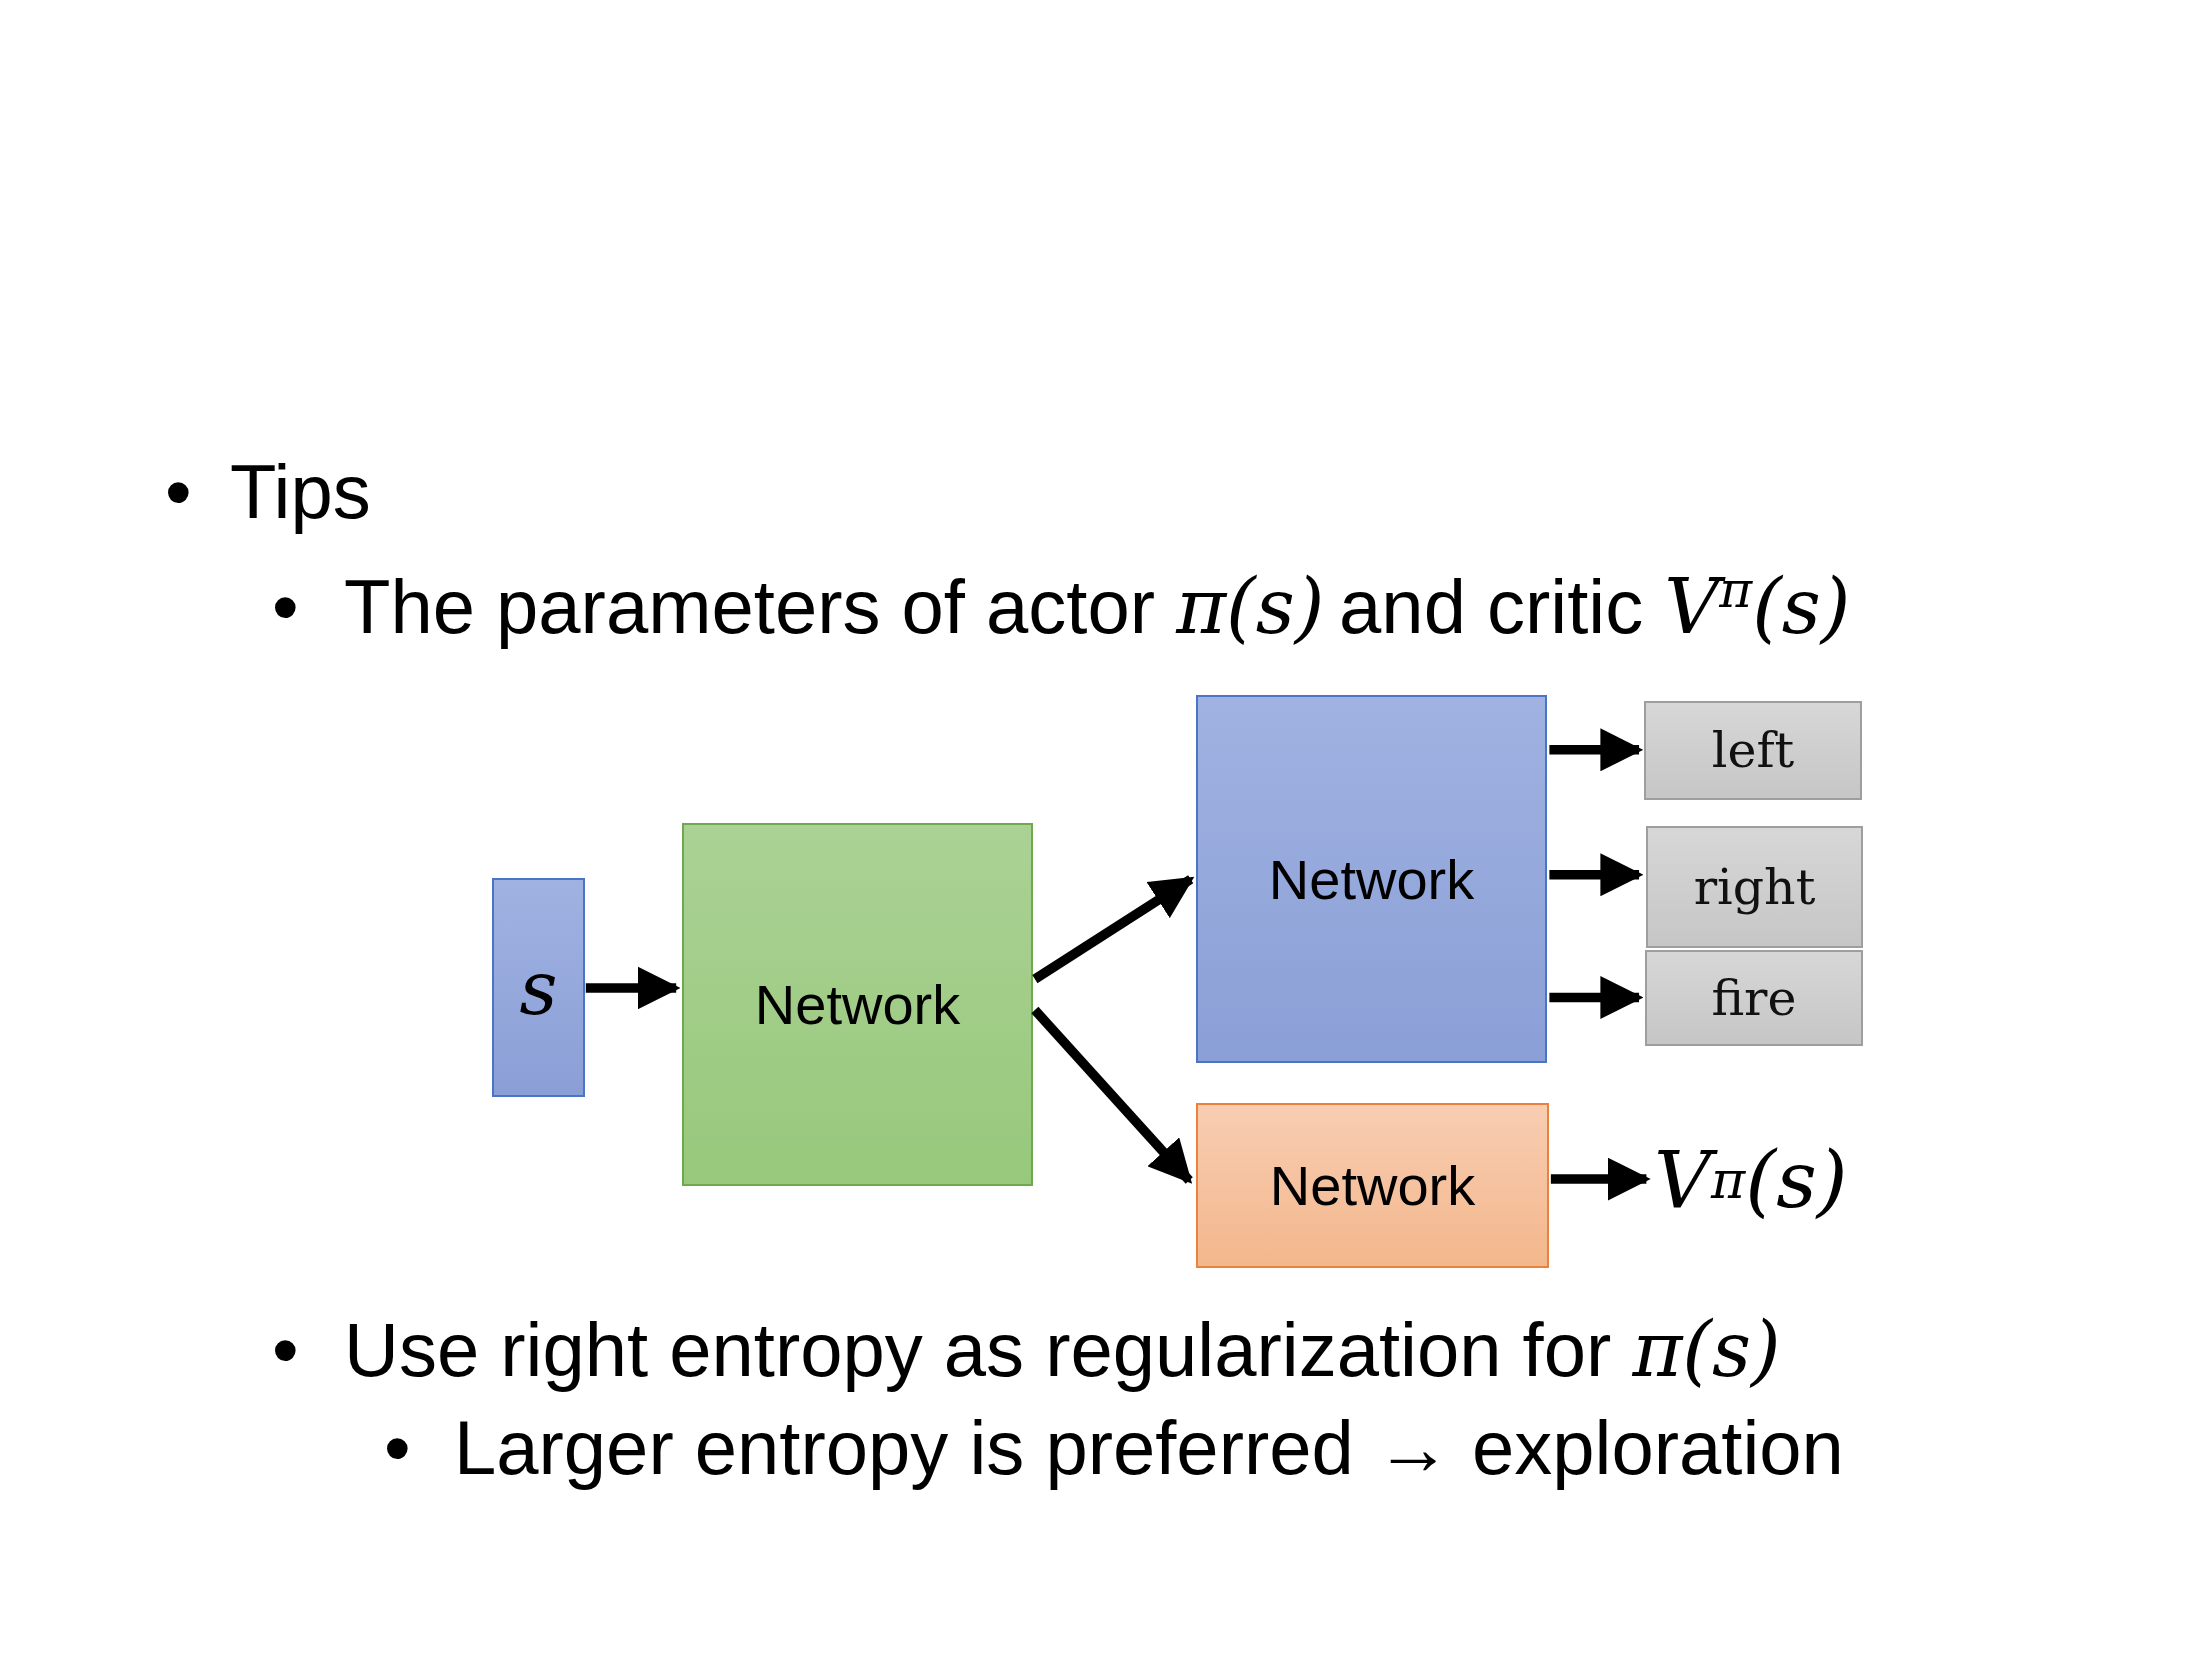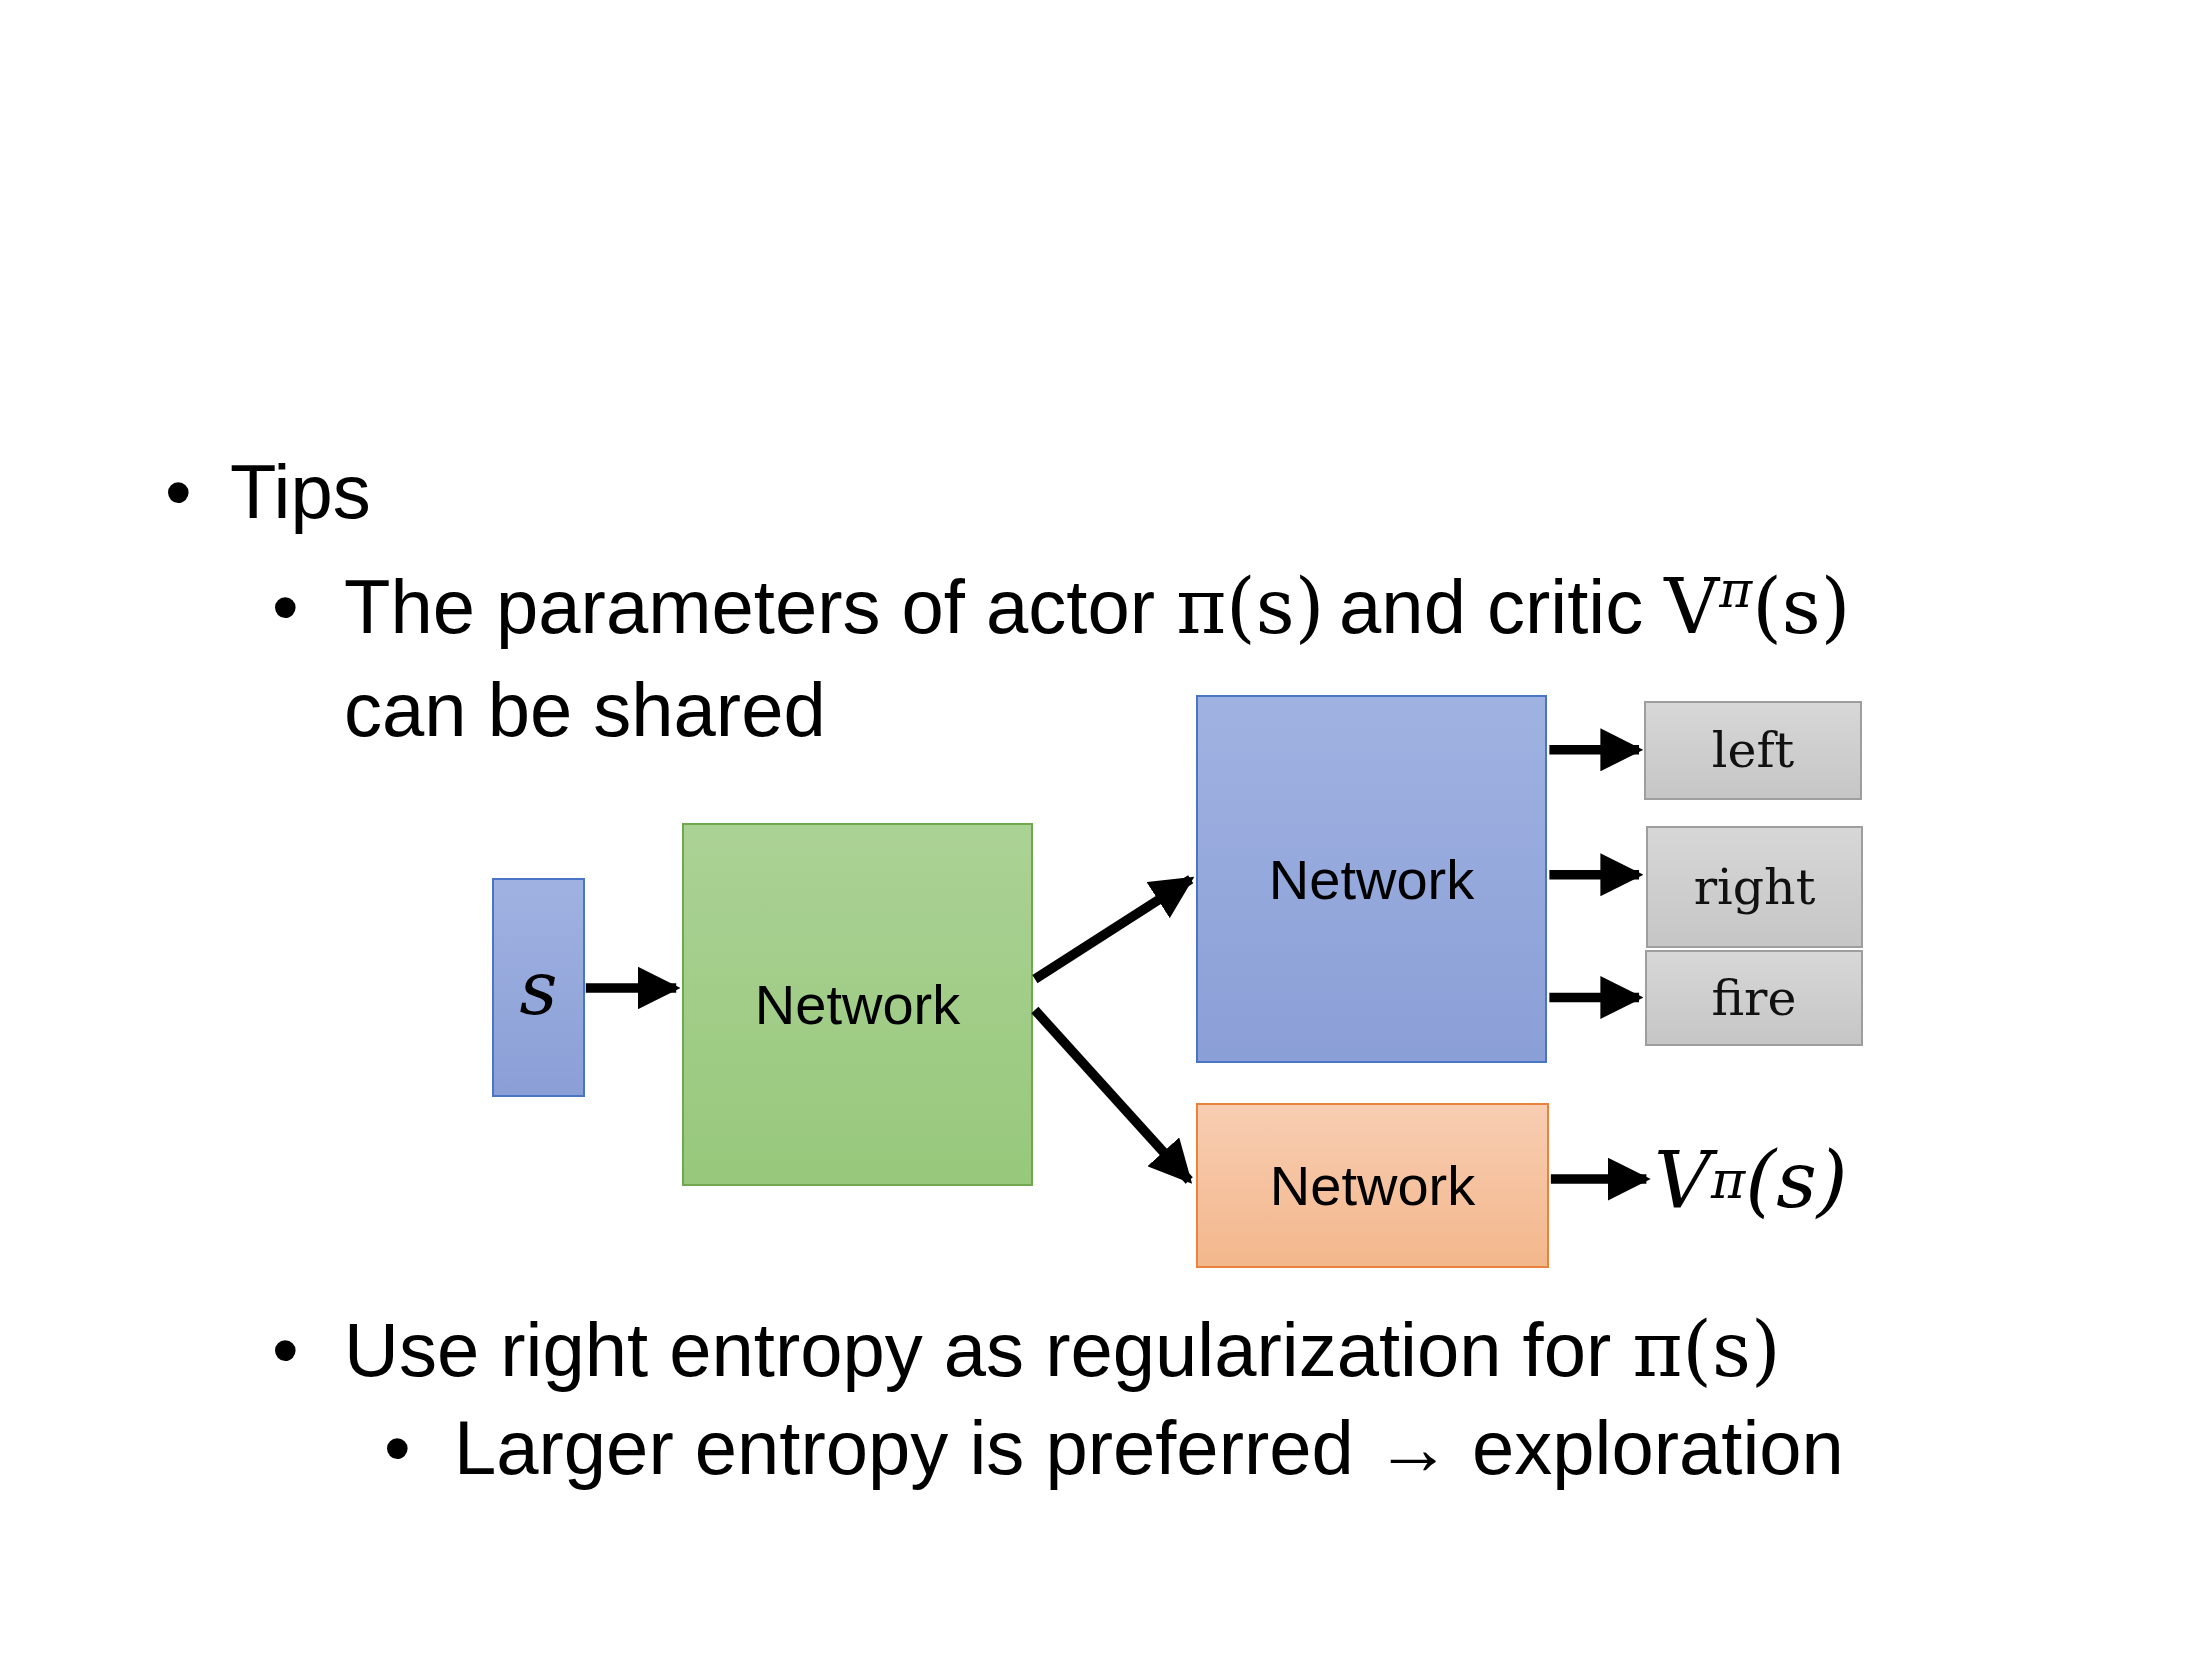--- a/index.html
+++ b/index.html
@@ -20,21 +20,21 @@
   .bdot{flex:0 0 auto;text-align:left;}
   .bcontent{flex:1 1 auto;}
   .row-tips{left:165px;top:441px;}
   .row-tips .bdot{width:65px;}
   .row-b1{left:272px;top:556px;width:1801px;}
   .row-b1 .bdot{width:72px;}
   .row-b2{left:272px;top:1299px;width:1838px;}
   .row-b2 .bdot{width:72px;}
   .row-b3{left:384px;top:1397px;width:1764px;}
   .row-b3 .bdot{width:70px;}
-  .math{font-family:"DejaVu Serif","Liberation Serif",serif;}
+  .math{font-family:"DejaVu Serif","Liberation Serif",serif;font-style:italic;}
   .gap{margin-left:14.7px;text-align:center;}
   sup.msup{font-size:66%;line-height:0;font-family:"DejaVu Serif","Liberation Serif",serif;font-style:italic;vertical-align:super;}
   
   .dbox{position:absolute;display:flex;align-items:center;justify-content:center;box-sizing:border-box;}
   .box-state{left:492px;top:878px;width:93px;height:219px;
     background:linear-gradient(180deg,var(--blue-fill-top),var(--blue-fill-bottom));
     border:2.2px solid var(--blue-border);}
   .box-shared{left:682px;top:823px;width:351px;height:363px;
     background:linear-gradient(180deg,var(--green-fill-top),var(--green-fill-bottom));
     border:2.9px solid var(--green-border);}
@@ -68,21 +68,20 @@
 
 
   <div class="brow row-tips">
     <span class="bdot">•</span>
     <span class="bcontent">Tips</span>
   </div>
 
   <div class="brow row-b1">
     <span class="bdot">•</span>
     <span class="bcontent"><span>The parameters of actor </span><span class="math">π(s)</span><span class="gap">and critic </span><span class="math">V</span><sup class="msup">π</sup><span class="math">(s)</span><br>
-      <span>can be shared</span>
     </span>
   </div>
 
   <div class="brow row-b2">
     <span class="bdot">•</span>
     <span class="bcontent"><span>Use right entropy as regularization for </span><span class="math">π(s)</span>
     </span>
   </div>
 
   <div class="brow row-b3">

